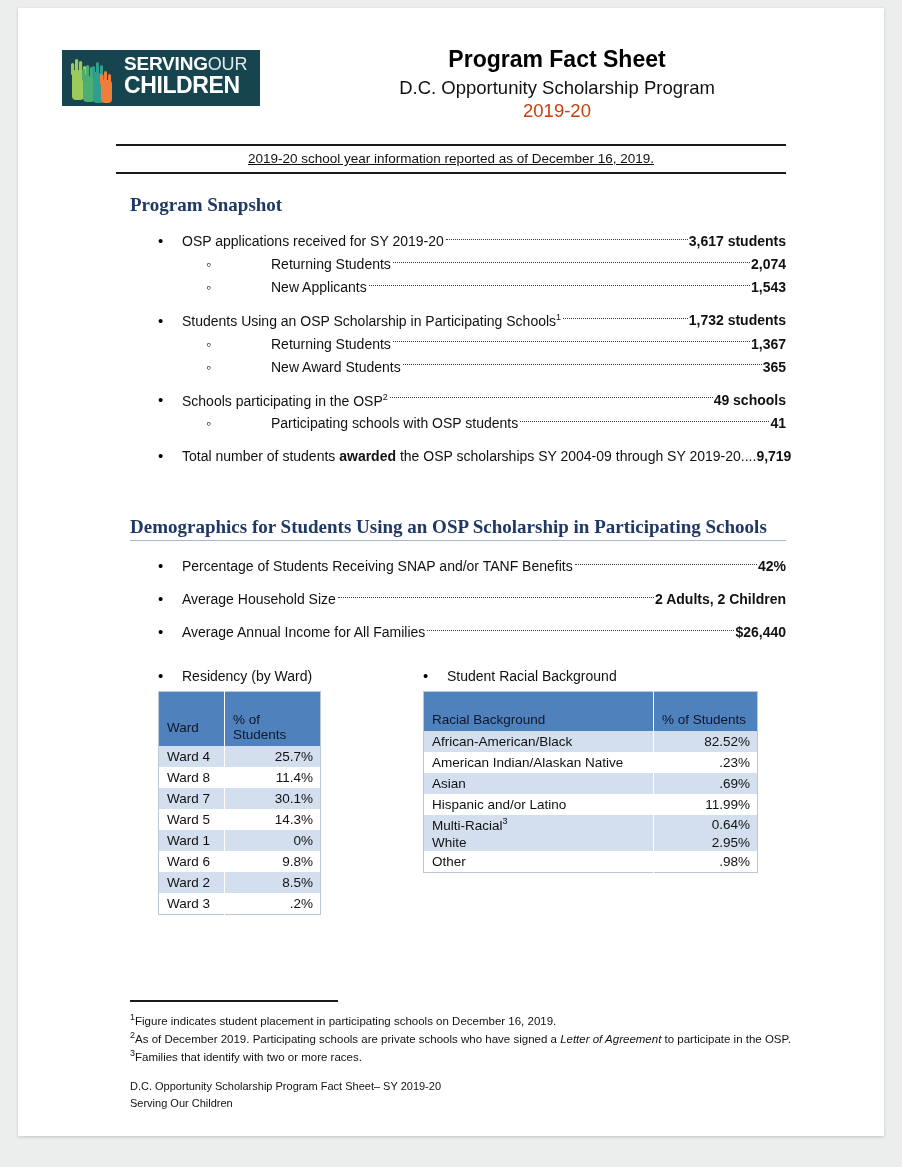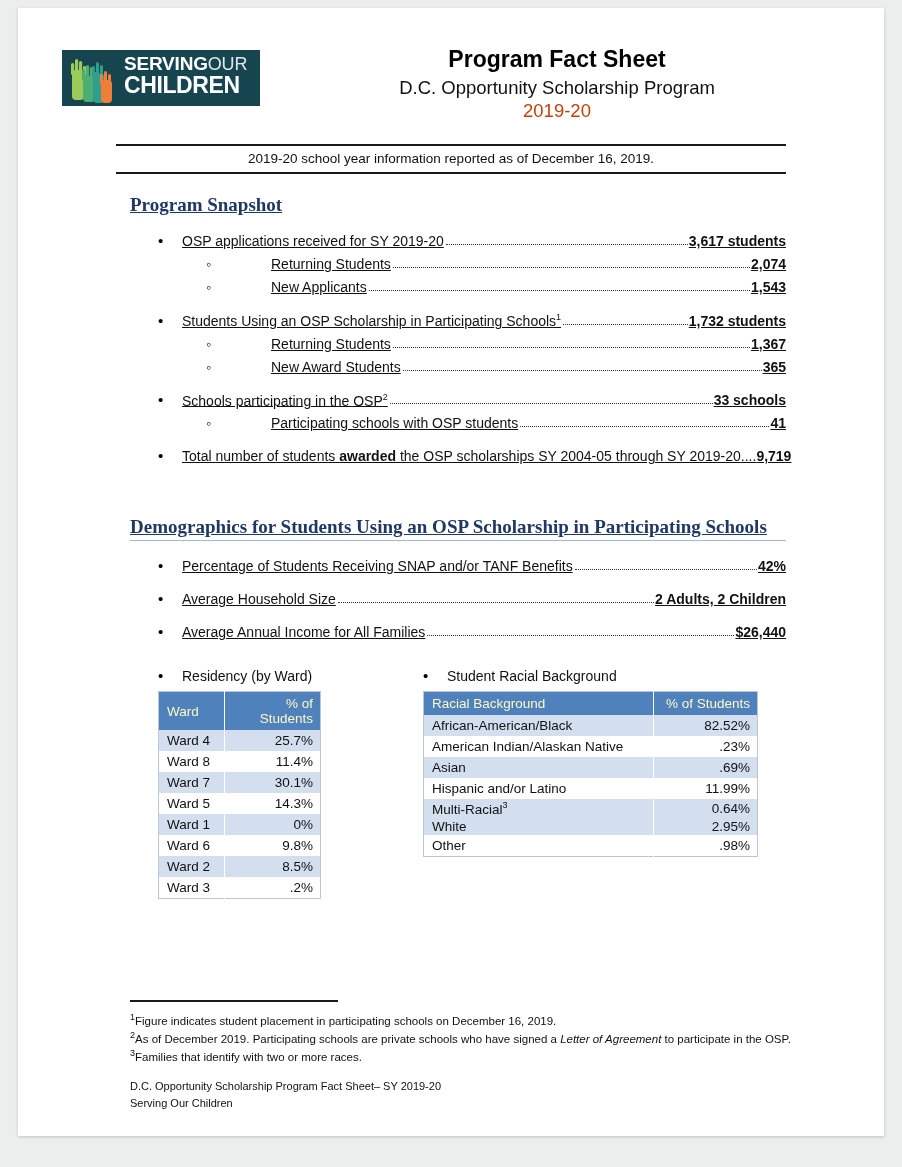--- a/index.html
+++ b/index.html
@@ -76,30 +76,30 @@
 
   
   .banner {
     margin: 22px 98px 0 98px;
     border-top: 2px solid #1a1a1a;
     border-bottom: 2px solid #1a1a1a;
     padding: 5px 0 6px 0;
     text-align: center;
     font-size: 13.5px;
     color: #111;
+    text-decoration: underline;
   }
 
   
   .sec-head {
     font-family: "Liberation Serif", serif;
     font-weight: bold;
     color: #1f3864;
     font-size: 19px;
     margin: 20px 0 0 112px;
-    text-decoration: underline;
   }
   .sec-head.underlined {
     margin-left: 112px;
     margin-right: 98px;
     border-bottom: 1.5px solid #a8b7cc;
     padding-bottom: 2px;
   }
 
   
   .lvl1, .lvl2 { display: flex; align-items: baseline; font-size: 14px; color: #111; }
@@ -114,23 +114,22 @@
     color: #000;
     font-size: 14px;
     line-height: 1;
   }
   .b-dot.filled::before { content: "\2022"; font-size: 15px; }
   .b-dot.hollow::before { content: "\25E6"; font-size: 14px; }
 
   .entry {
     flex: 1 1 auto;
     display: flex;
-    align-items: flex-end;
+    align-items: center;
     min-width: 0;
-    text-decoration: underline;
   }
   .entry .lbl { white-space: nowrap; }
   .entry .lead {
     flex: 1 1 auto;
     border-bottom: 1.5px dotted #3a3a3a;
     margin: 0 1px 4px 2px;
     min-width: 6px;
     height: 0;
   }
   .entry .val { font-weight: bold; white-space: nowrap; }
@@ -153,28 +152,28 @@
   }
   .tbl-cap .b-dot { width: 24px; }
   table {
     border-collapse: collapse;
     font-size: 13.5px;
     color: #111;
     border: 1px solid #bcc7d6;
   }
   th {
     background: #4f81bd;
-    color: #fef9c3;
+    color: #0f172a;
     font-weight: normal;
     text-align: left;
-    padding: 4px 7px 4px 8px;
+    padding: 20px 7px 4px 8px;
     font-size: 13.5px;
     border-right: 1px solid #ffffff;
   }
-  th.num { text-align: right; }
+  th.num { text-align: left; }
   th:last-child { border-right: none; }
   td {
     padding: 3px 7px 3px 8px;
     border-right: 1px solid #ffffff;
   }
   td:last-child { border-right: none; }
   td.num { text-align: right; }
   tr.band td { background: #d3dfee; }
   tr.plain td { background: #ffffff; }
   table.ward td.lbl { width: 66px; }
@@ -322,37 +321,37 @@
         <span class="lead"></span>
         <span class="val">365</span>
       </span>
     </div>
 
     <div class="lvl1 row-gap-lg">
       <span class="b-dot filled"></span>
       <span class="entry">
         <span class="lbl"><span>Schools participating in the OSP</span><sup>2</sup></span>
         <span class="lead"></span>
-        <span class="val">33 schools</span>
+        <span class="val">49 schools</span>
       </span>
     </div>
 
     <div class="lvl2 row-gap-sm">
       <span class="b-dot hollow"></span>
       <span class="entry">
         <span class="lbl">Participating schools with OSP students</span>
         <span class="lead"></span>
         <span class="val">41</span>
       </span>
     </div>
 
     <div class="lvl1 row-gap-lg">
       <span class="b-dot filled"></span>
       <span class="entry">
-        <span class="lbl"><span>Total number of students </span><b>awarded</b><span> the OSP scholarships SY 2004-05 through SY 2019-20</span><span>....</span><b>9,719</b></span>
+        <span class="lbl"><span>Total number of students </span><b>awarded</b><span> the OSP scholarships SY 2004-09 through SY 2019-20</span><span>....</span><b>9,719</b></span>
       </span>
     </div>
 
   </div>
 
   <div class="sec-head underlined" style="margin-top:52px;">Demographics for Students Using an OSP Scholarship in Participating Schools</div>
 
   <div>
     <div class="lvl1 row-gap-lg">
       <span class="b-dot filled"></span>

